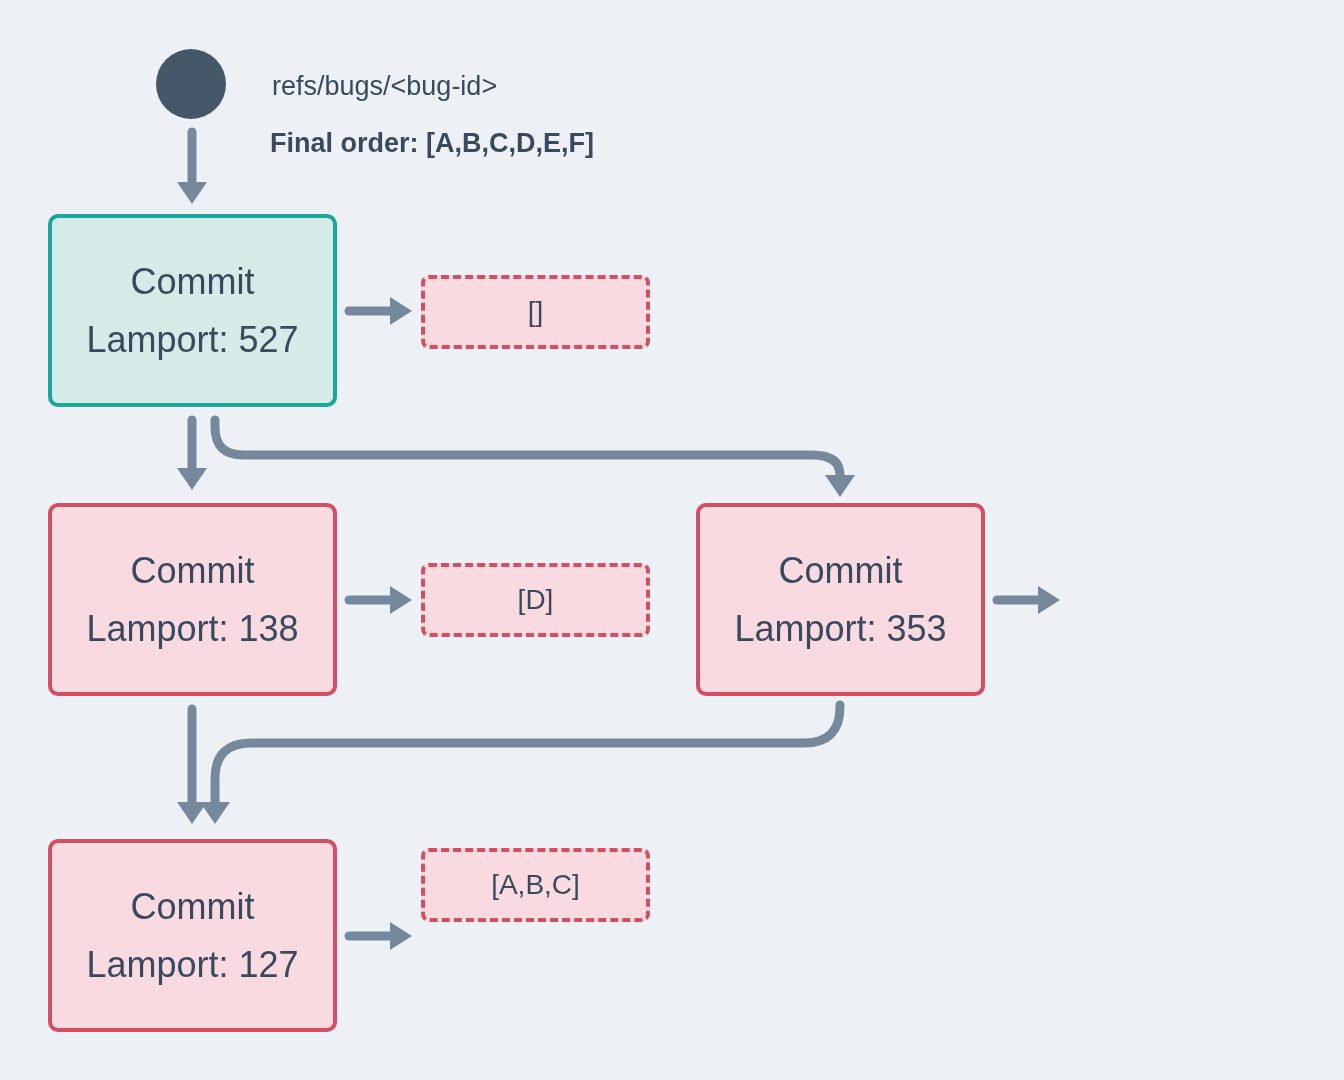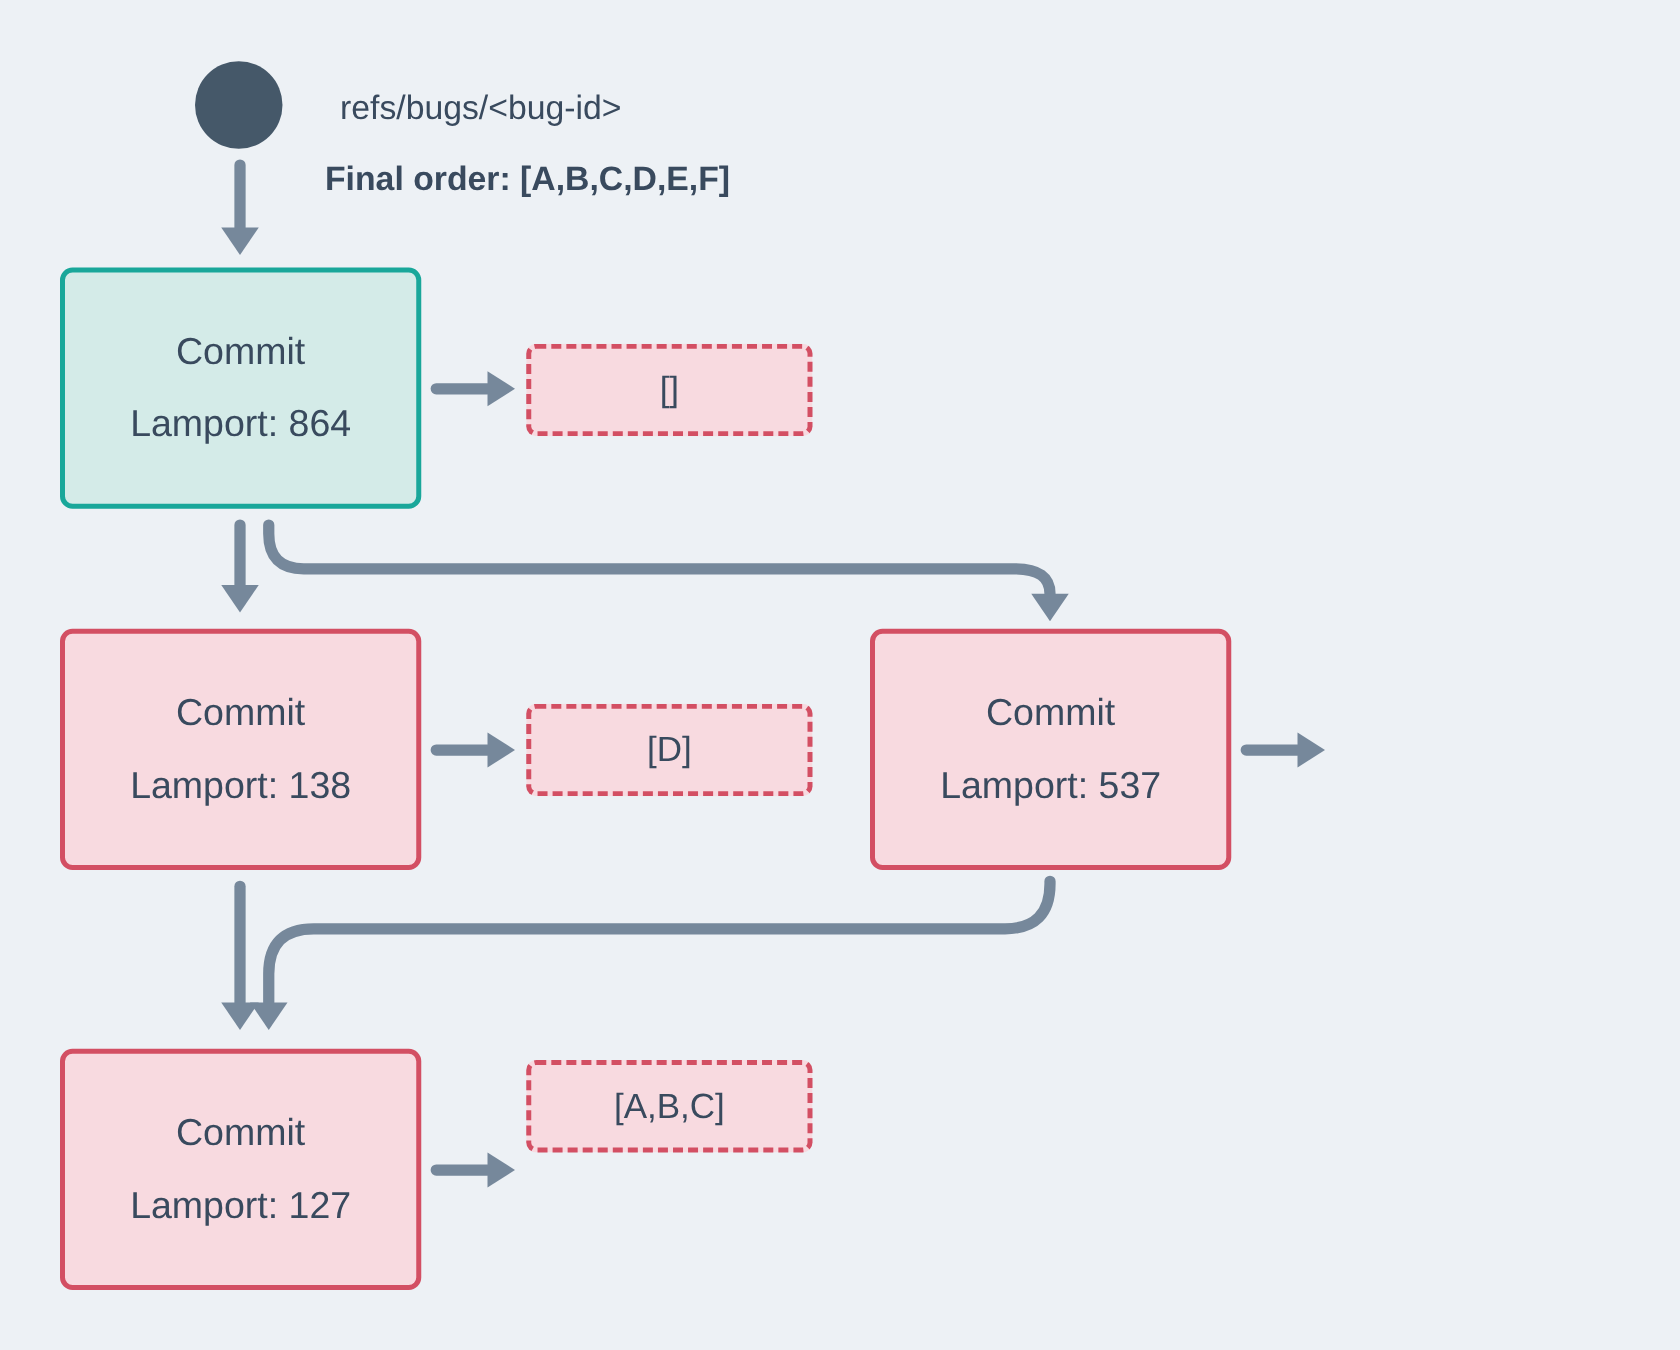--- a/index.html
+++ b/index.html
@@ -29,31 +29,31 @@
   .ref-circle {
     position: absolute; left: 156px; top: 49px;
     width: 70px; height: 70px; border-radius: 50%;
     background: var(--slate);
   }
   .ref-label {
     position: absolute; left: 272px; top: 71px;
     font-size: 27px; font-weight: 400; white-space: nowrap;
   }
   .final-order {
-    position: absolute; left: 260px; top: 128px;
+    position: absolute; left: 270px; top: 128px;
     font-size: 27px; font-weight: 700; white-space: nowrap;
   }
 
   .commit {
     position: absolute;
     width: 289px; height: 193px;
     border-radius: 10px;
     display: flex; flex-direction: column;
     align-items: center; justify-content: center;
-    font-size: 30px; line-height: 48px;
+    font-size: 36px; line-height: 48px;
     text-align: center;
     gap: 10px;
   }
   .commit.resolved { background: var(--teal-fill); border: 4px solid var(--teal-border); }
   .commit.unresolved { background: var(--pink-fill); border: 4px solid var(--red-border); }
   .commit-864 { left: 48px;  top: 214px; }
   .commit-246 { left: 48px;  top: 503px; }
   .commit-537 { left: 696px; top: 503px; }
   .commit-127 { left: 48px;  top: 839px; }
 
@@ -123,39 +123,39 @@
       <polygon class="edge-head" points="390,922 390,950 412,936"></polygon>
     </g>
   </svg>
 
   <div class="ref-circle"></div>
   <div class="ref-label">refs/bugs/&lt;bug-id&gt;</div>
   <div class="final-order">Final order: [A,B,C,D,E,F]</div>
 
   <div class="commit resolved commit-864">
     <div>Commit</div>
-    <div>Lamport: 864</div>
+    <div>Lamport: 527</div>
   </div>
 
   <div class="result result-864">
     <span>[]</span>
   </div>
 
   <div class="commit unresolved commit-246">
     <div>Commit</div>
     <div>Lamport: 138</div>
   </div>
 
   <div class="result result-246">
     <span>[D]</span>
   </div>
 
   <div class="commit unresolved commit-537">
     <div>Commit</div>
-    <div>Lamport: 537</div>
+    <div>Lamport: 353</div>
   </div>
 
 
   <div class="commit unresolved commit-127">
     <div>Commit</div>
     <div>Lamport: 127</div>
   </div>
 
   <div class="result result-127">
     <span>[A,B,C]</span>

